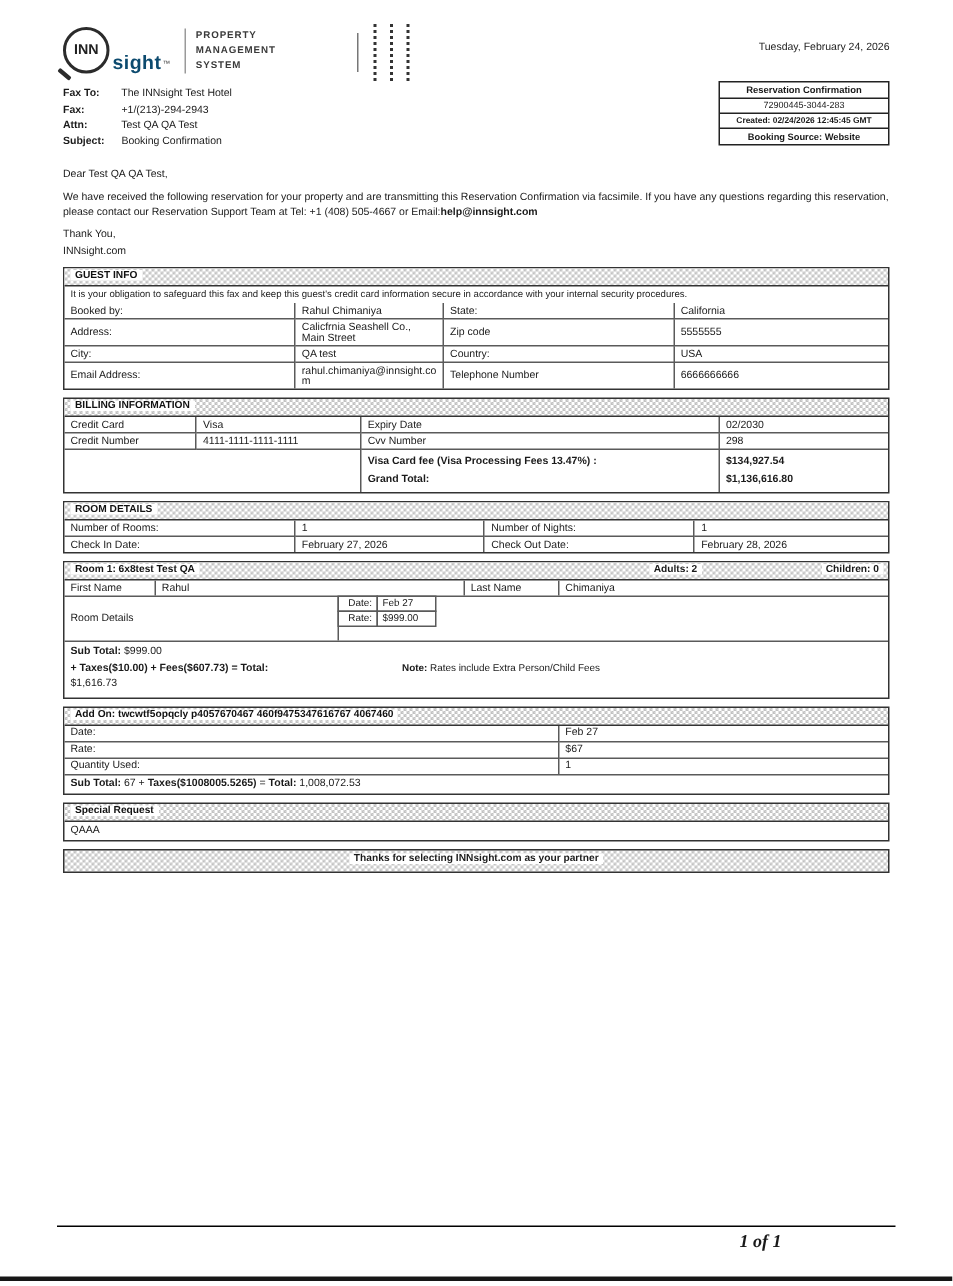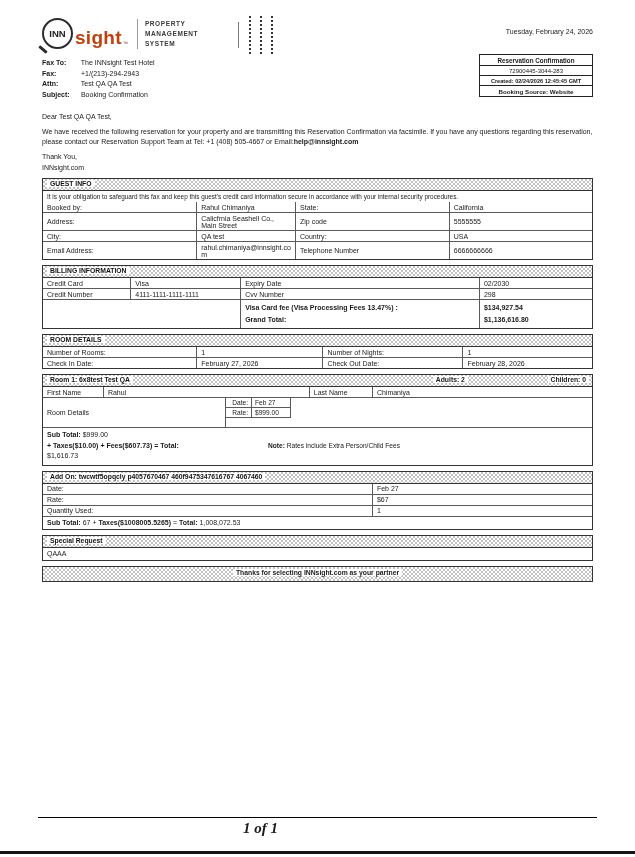--- a/index.html
+++ b/index.html
@@ -16,21 +16,21 @@
   .logo { position:absolute; left:0; top:2px; display:flex; align-items:flex-end; }
   .inn-circle {
     width:31px; height:31px; border:2.5px solid #2b2b2b; border-radius:50%;
     display:flex; align-items:center; justify-content:center;
     font-weight:700; font-size:9.5px; letter-spacing:0; position:relative; color:#222;
   }
   .inn-circle::after {
     content:""; position:absolute; left:-6px; bottom:-4px; width:10px; height:3px;
     background:#2b2b2b; transform:rotate(40deg); border-radius:1px;
   }
-  .sight-text { font-weight:700; font-size:19px; color:#c2410c; margin-left:2px; letter-spacing:.3px; }
+  .sight-text { font-weight:700; font-size:13px; color:#0c4a6e; margin-left:2px; letter-spacing:.3px; }
   .tm { font-size:5px; color:#444; align-self:flex-end; margin:0 0 3px 1px; }
   .logo-divider { width:1px; height:30px; background:#9a9a9a; margin:0 7px 0 9px; }
   .tagline { font-size:6.5px; font-weight:700; color:#3a3a3a; line-height:1.55; letter-spacing:.6px; }
   .vmarks { position:absolute; left:196px; top:0; height:40px; display:flex; gap:9px; }
   .vmark { width:2px; height:38px; border-left:2px dotted #333; }
   .vmark.short { height:26px; margin-top:6px; border-left:1px solid #777; }
   .date-line { position:absolute; right:0; top:12px; font-size:7px; color:#222; }
 
   
   .faxrow { position:relative; min-height:52px; }
@@ -96,22 +96,22 @@
   
   .footer-bar { position:relative; height:16px; border:1px solid #333; margin-top:5px; }
   .footer-text {
     position:absolute; left:0; right:0; top:2.5px; text-align:center;
     font-size:6.8px; font-weight:700;
   }
   .footer-text span { background:#fff; padding:0 3px; }
 
   
   .pager-rule { position:absolute; left:38px; width:559px; top:817px; border-top:1px solid #000; }
-  .pager { position:absolute; left:0; width:521px; top:820px; text-align:center;
-    font-family:"Liberation Serif", serif; font-style:italic; font-weight:700; font-size:15px; }
+  .pager { position:absolute; left:0; width:521px; top:820px; text-align:right;
+    font-family:"Liberation Serif", serif; font-style:italic; font-weight:700; font-size:12px; }
   .bottom-edge { position:absolute; left:0; top:851px; width:635px; height:3px; background:#161616; }
 </style>
 </head>
 <body>
 
 <div class="page">
   <div class="content">
 
     <div class="brandrow">
       <div class="logo">

